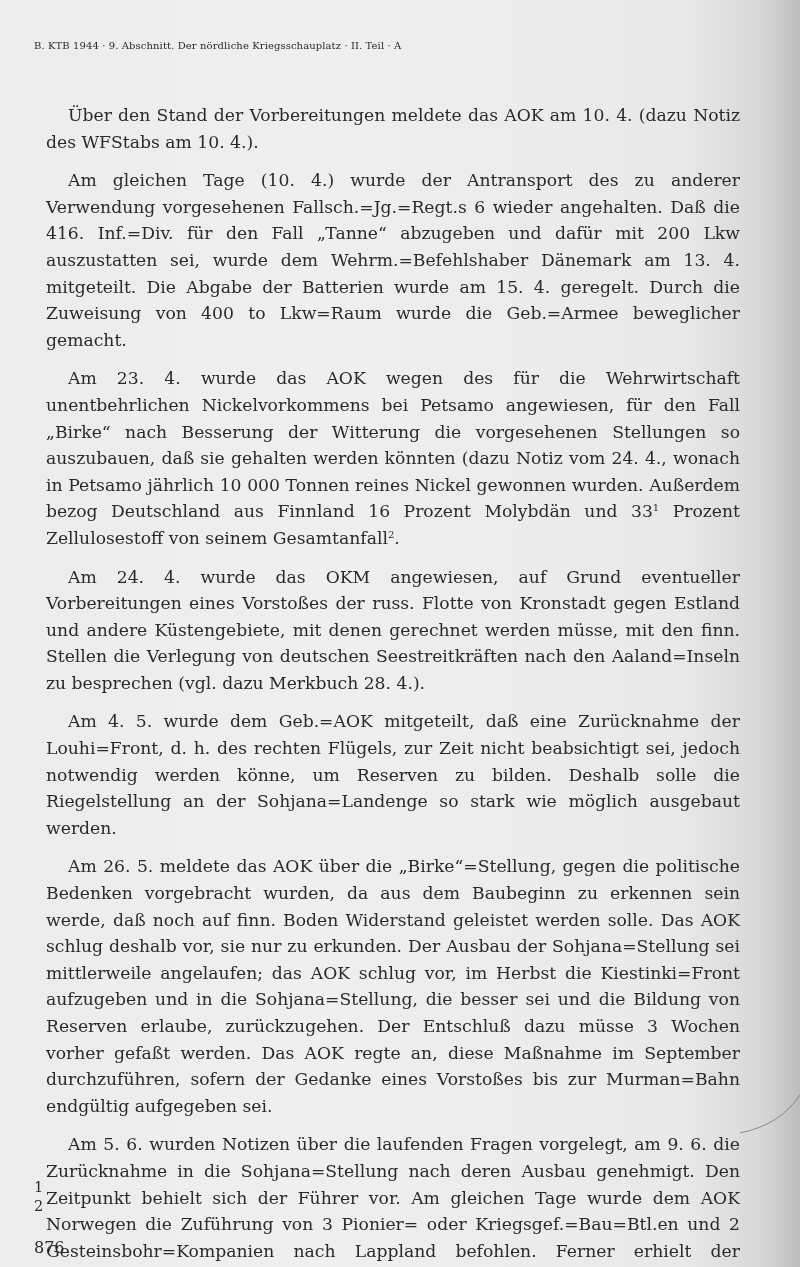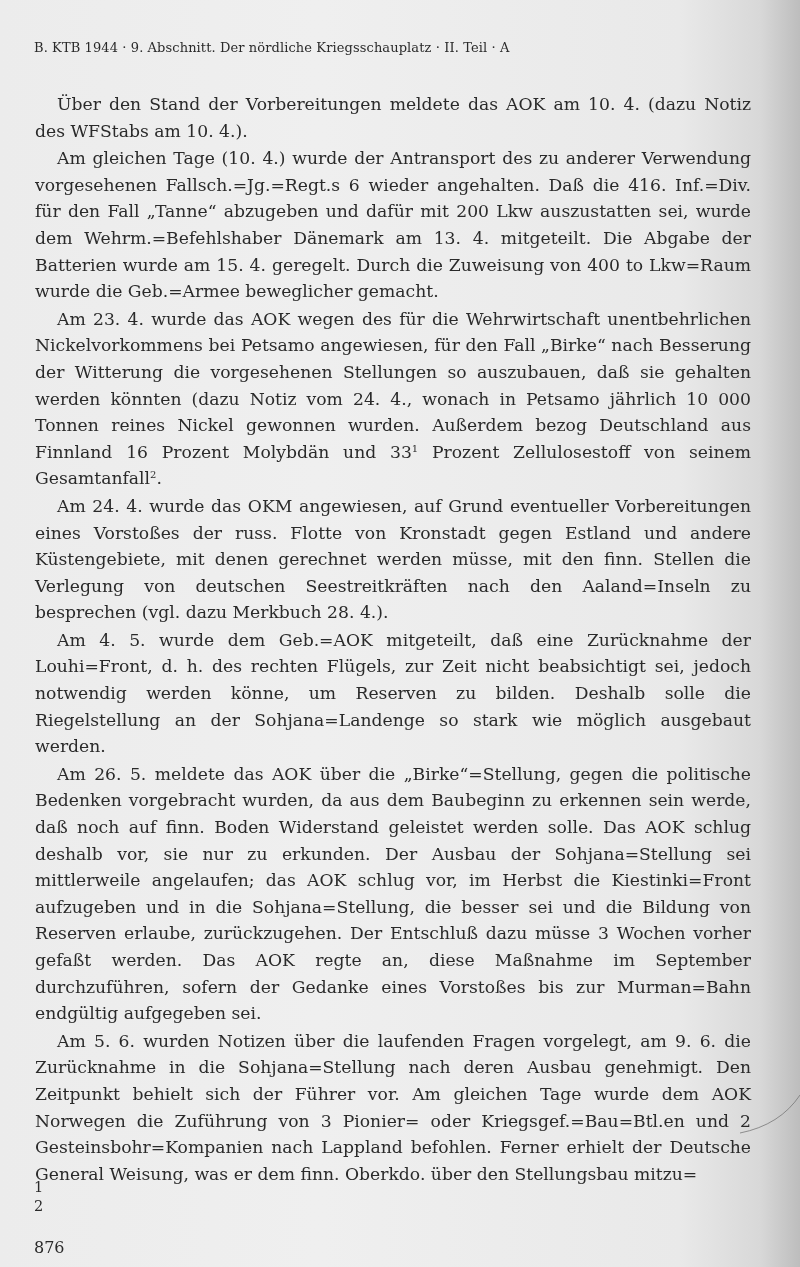--- a/index.html
+++ b/index.html
@@ -6,28 +6,28 @@
     body {
       width: 800px; height: 1267px; overflow: hidden;
       background: linear-gradient(90deg, #ececec 0%, #efefef 40%, #e9e9e9 85%, #d8d8d8 95%, #bdbdbd 100%);
       font-family: "DejaVu Serif", "Liberation Serif", serif;
       color: #2a2a2a;
       position: relative;
     }
     .page { position: absolute; left: 34px; top: 0; width: 718px; }
     .running-head {
       position: absolute; top: 40px; left: 0;
-      font-size: 13px; letter-spacing: 0.1px; white-space: nowrap;
+      font-size: 10px; letter-spacing: 0.1px; white-space: nowrap;
     }
     .body-text {
       position: absolute; top: 90px; left: 0; width: 718px;
       font-size: 17.2px; line-height: 26.6px;
       text-align: justify; hyphens: none;
     }
-    .body-text p { margin: 1px; text-indent: 22px; }
+    .body-text p { margin: 12px; text-indent: 22px; }
     .body-text p.first { text-indent: 22px; }
     sup { font-size: 10px; line-height: 0; vertical-align: 6px; }
     .footnotes {
       position: absolute; top: 1178px; left: 0; width: 700px;
       font-size: 14.5px; line-height: 19px;
     }
     .fn { display: flex; }
     .fn-num { width: 26px; flex: none; }
     .page-number {
       position: absolute; top: 1238px; left: 0; font-size: 16px;

